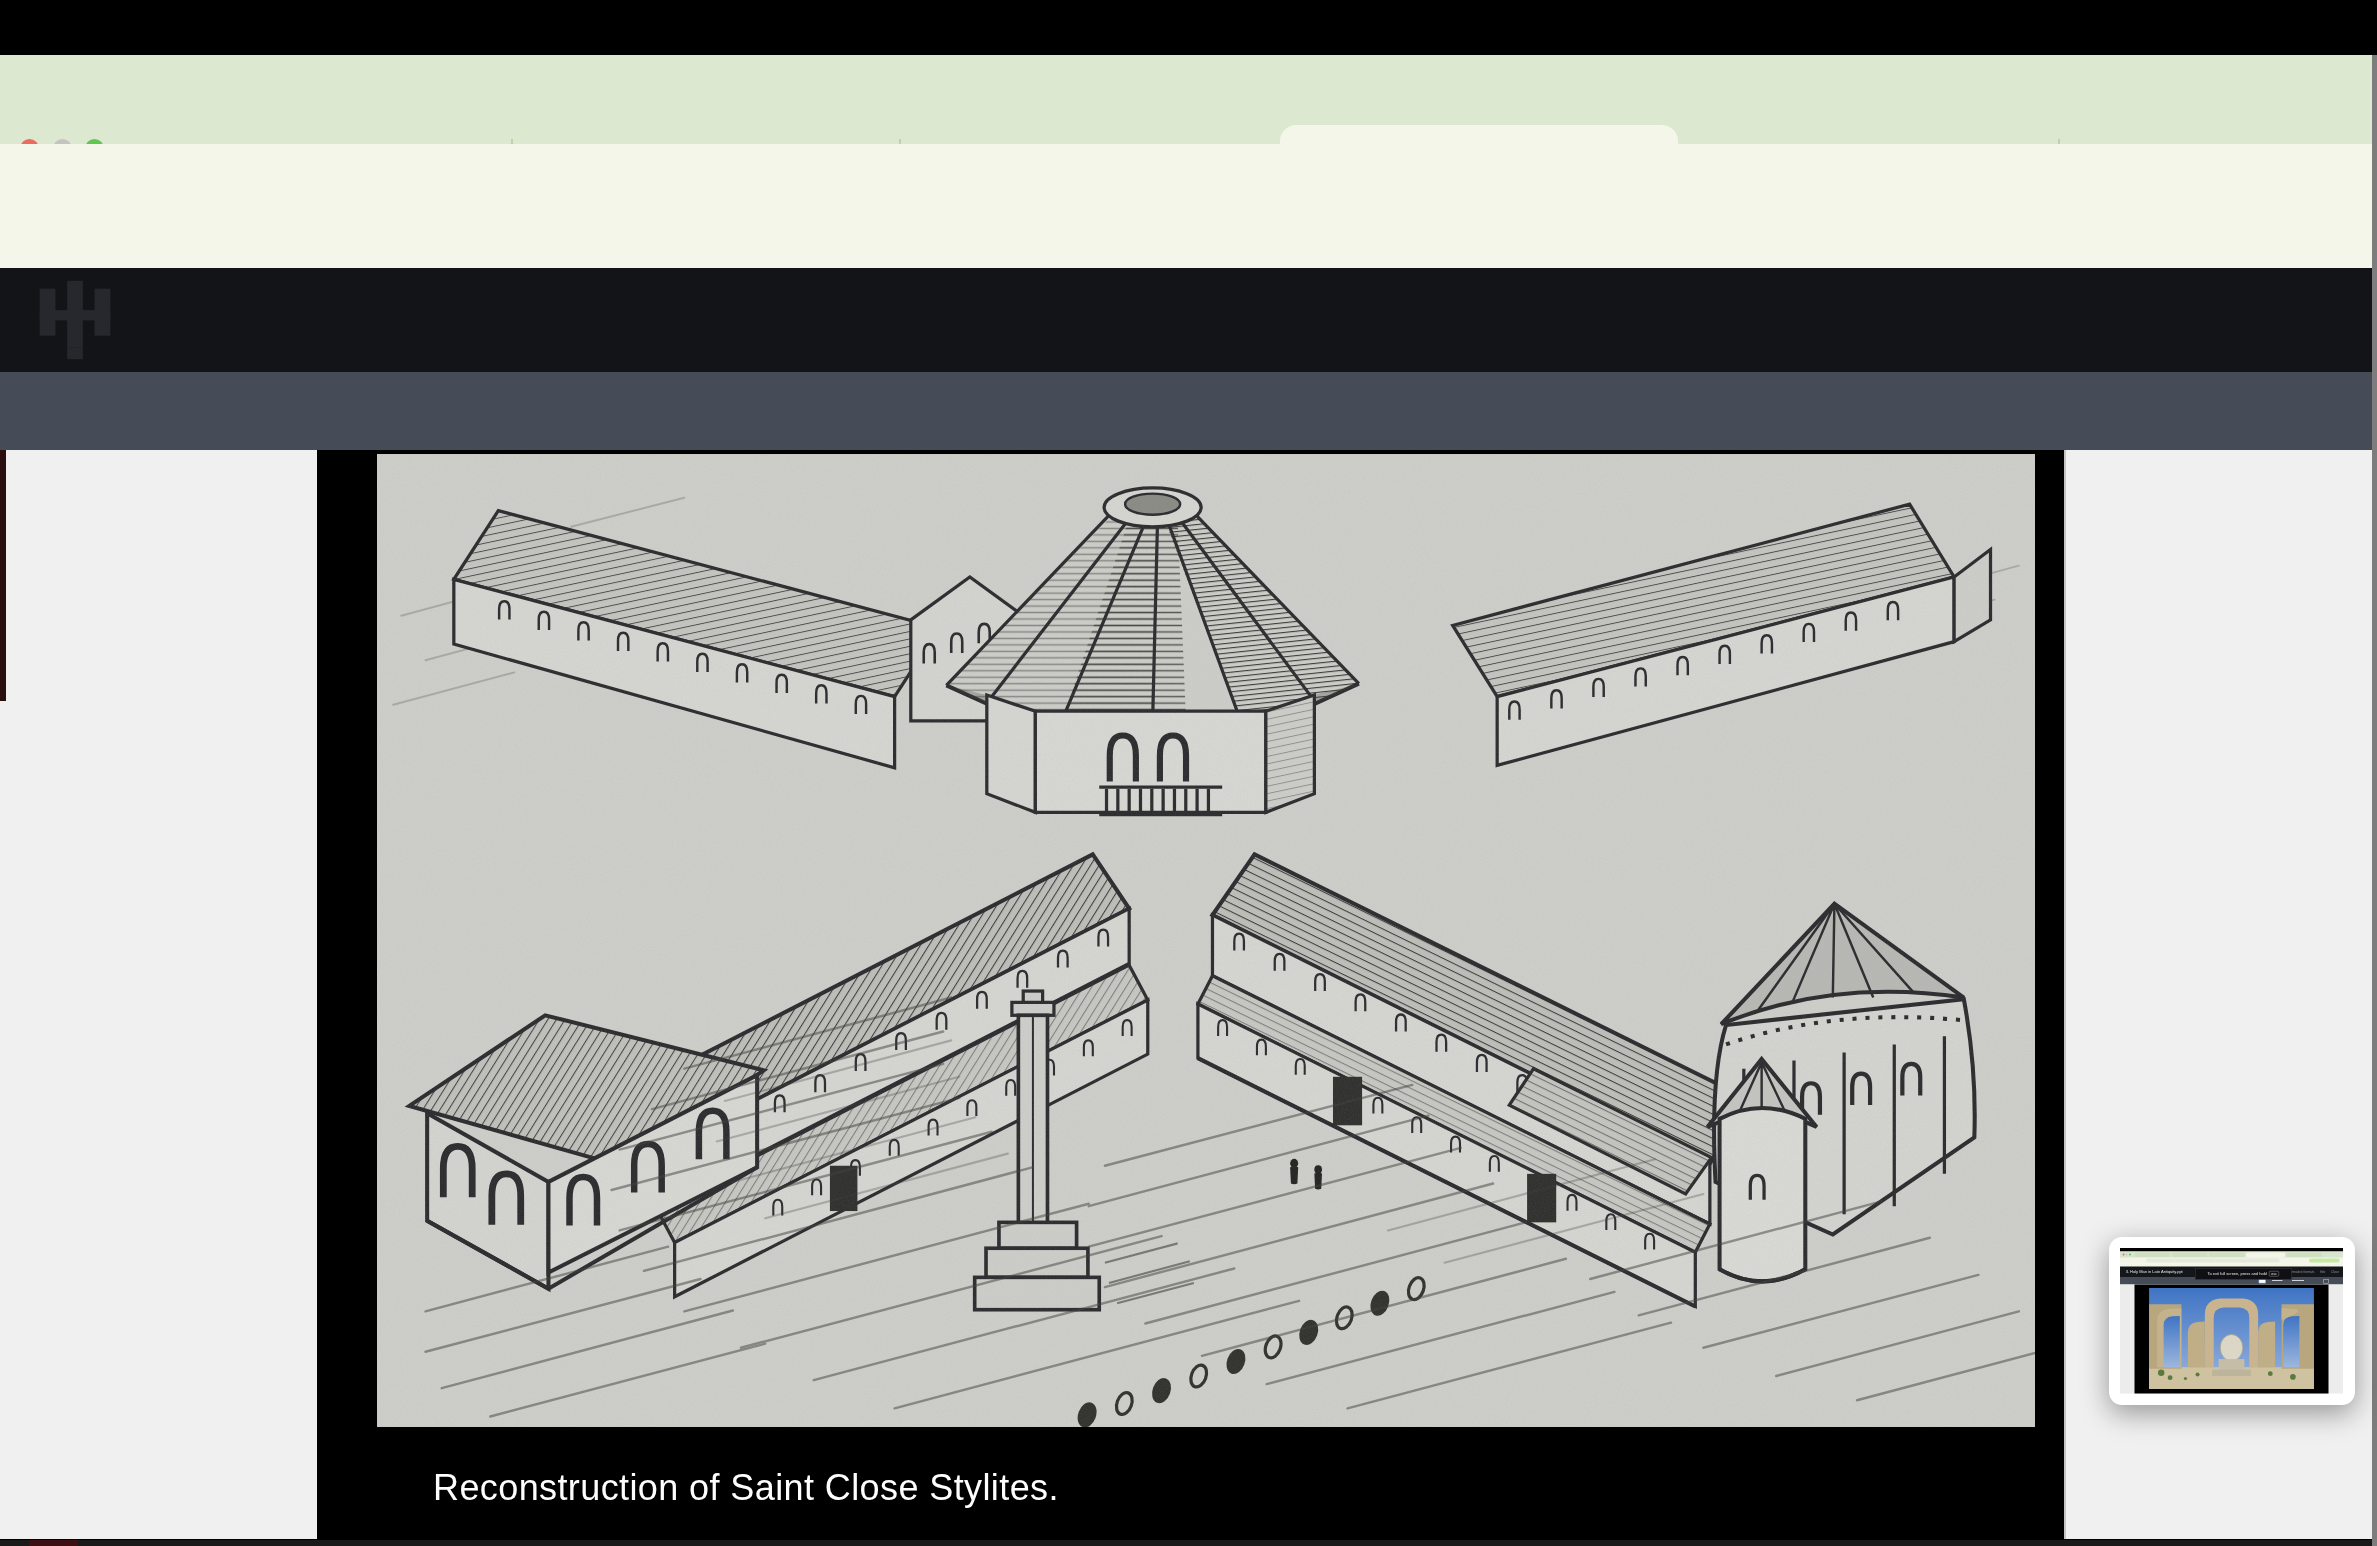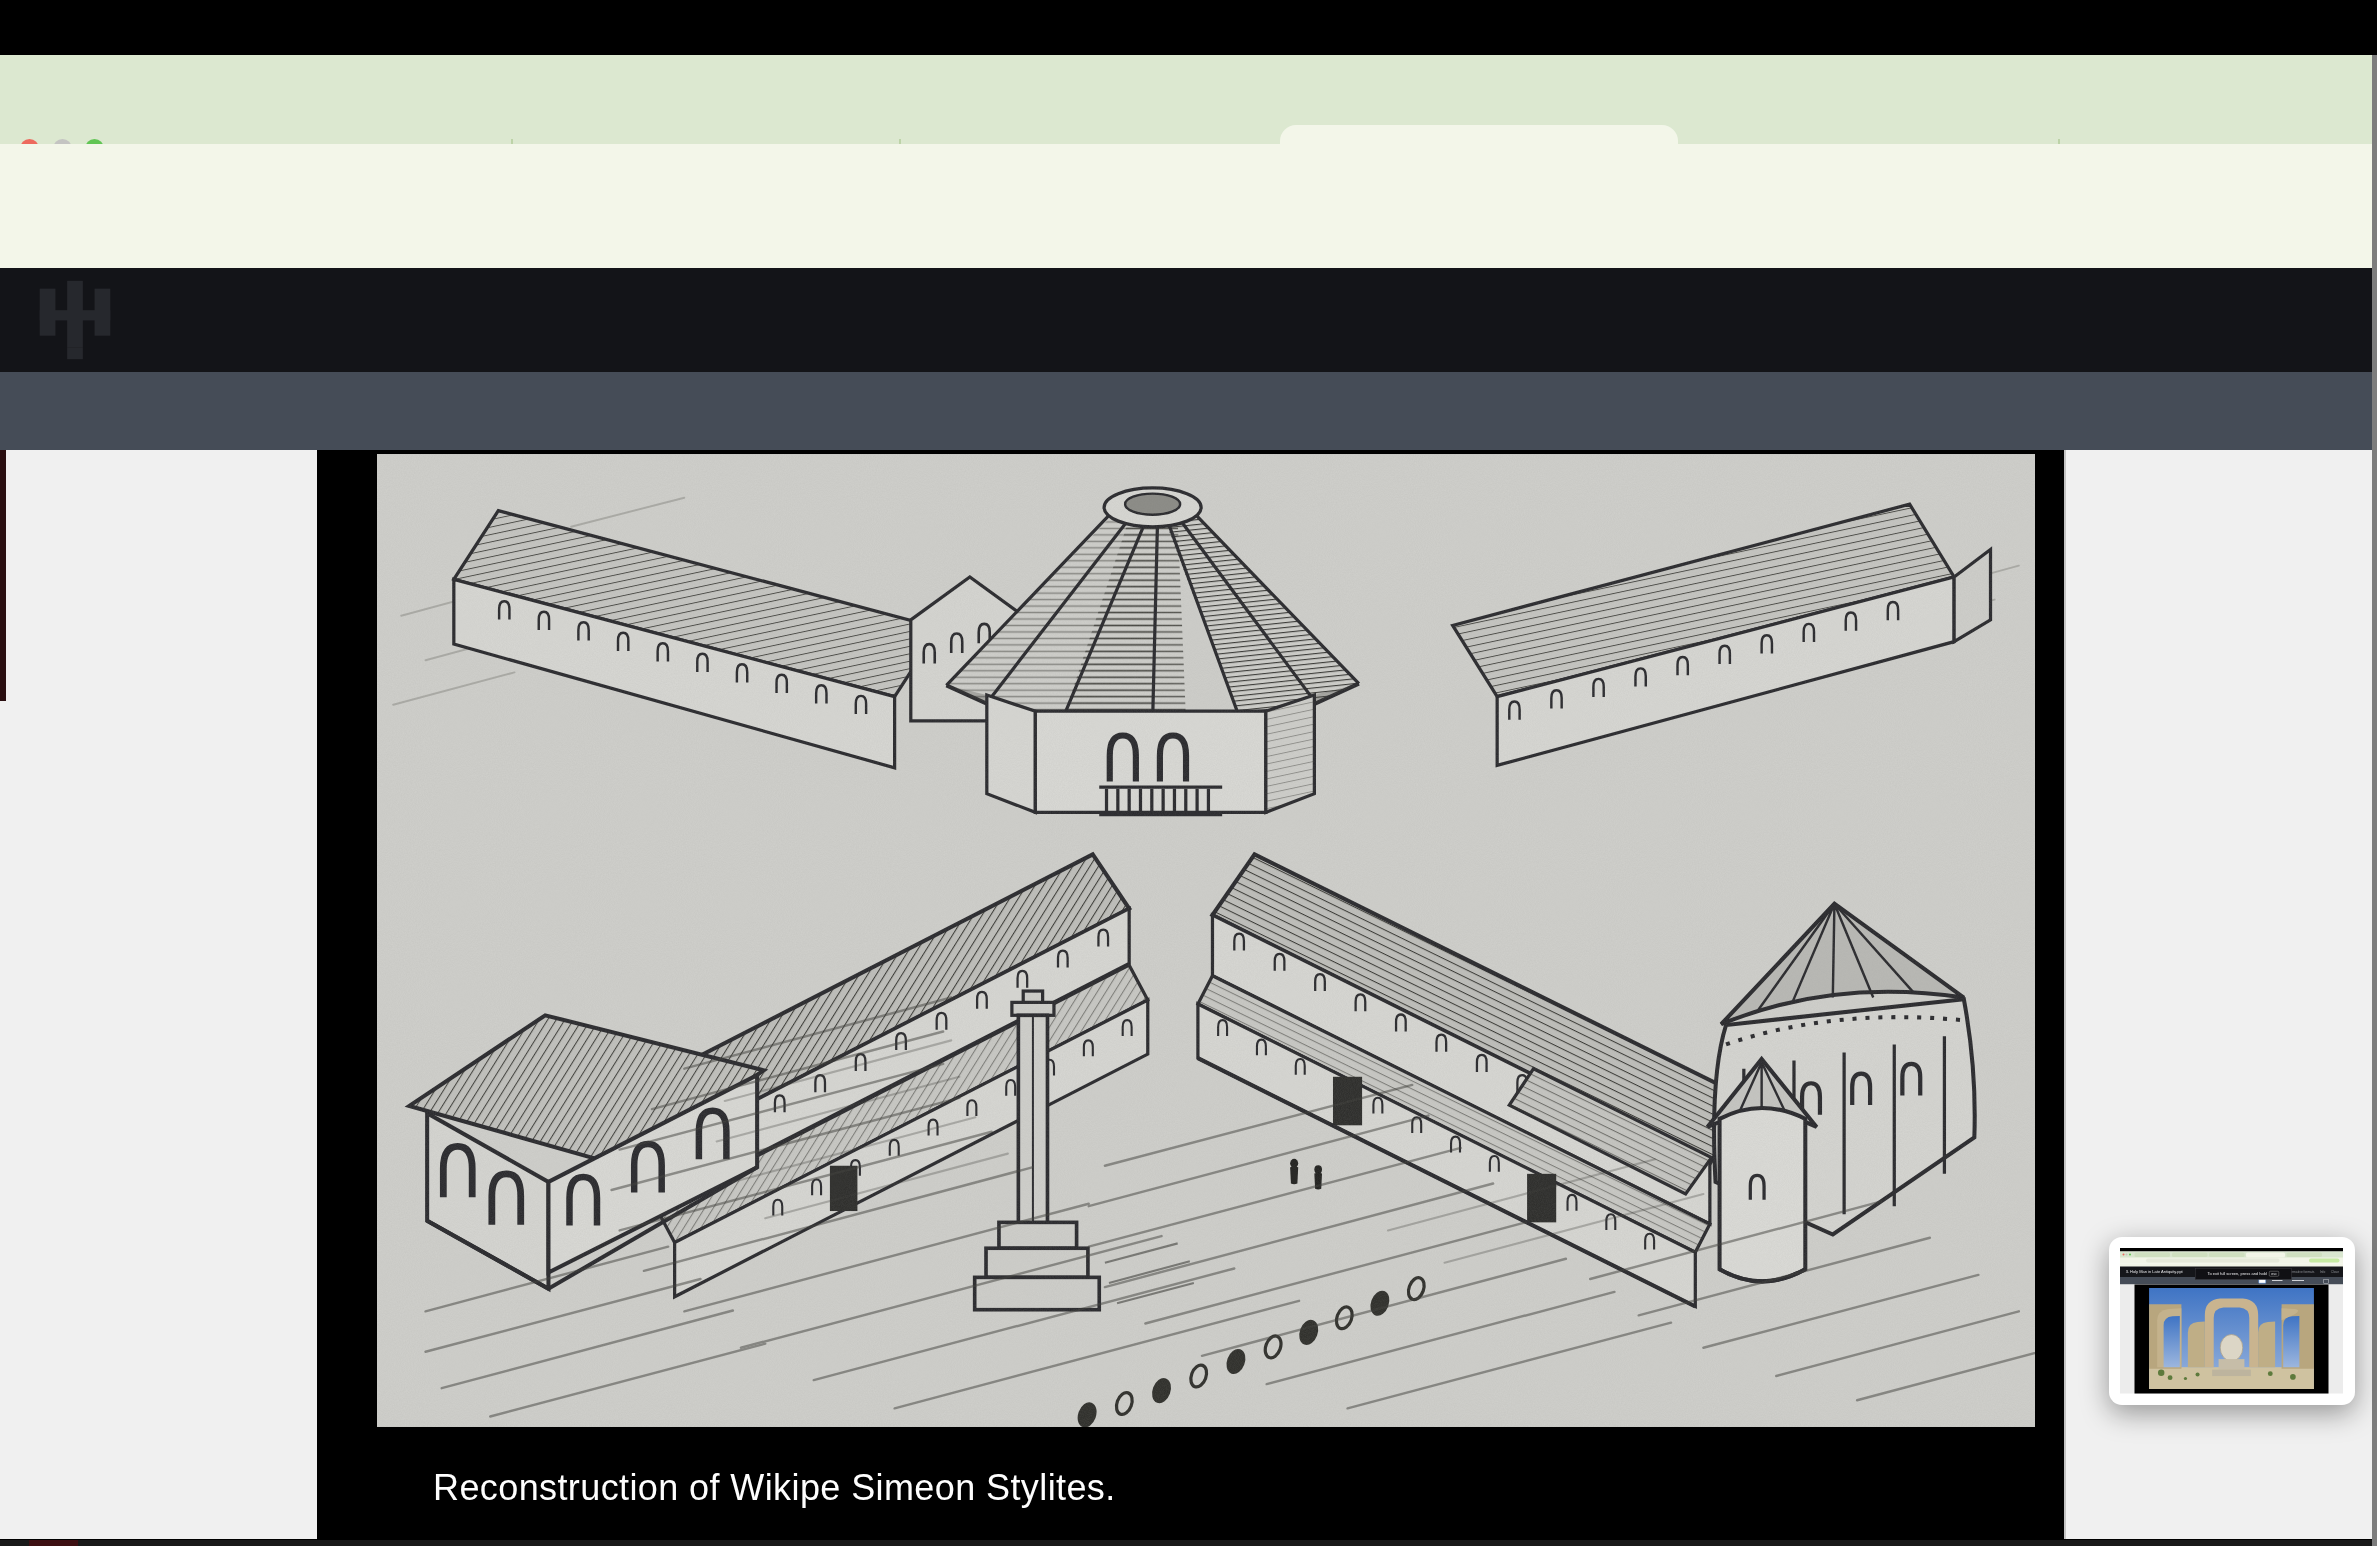--- a/index.html
+++ b/index.html
@@ -621,21 +621,21 @@
       <path d="M1500 1020l360-96M1560 1065l360-96M1640 1105l340-90M1730 1140l300-80M1830 1170l260-69"></path>
       <path d="M60 1060l300-80M60 1110l340-90M80 1155l360-96M140 1190l340-90"></path>
     </g>
     <g stroke="#3a3a36" stroke-width="2.6" opacity=".3" stroke-linecap="round">
       <path d="M430 800l280-75M420 850l300-80M440 900l300-80M480 945l300-80M1250 960l330-88M1320 1000l320-85"></path>
     </g>
 
     <rect x="0" y="0" width="2050" height="1203" filter="url(#grain)" opacity=".35"></rect>
   </svg>
 
-  <div class="abs" id="caption">Reconstruction of Wikipe Simeon Stylites.</div>
+  <div class="abs" id="caption">Reconstruction of Saint Close Stylites.</div>
 
   <div class="abs" id="sharecard">
     <div class="abs" id="shareinner">
       <div id="mini">
         <div class="mrow" style="top:0;height:6.5px;background:#000;"></div>
         <div class="mrow" style="top:6.5px;height:13px;background:#d9e6cf;">
           <span style="position:absolute;left:4.9px;top:4px;width:4px;height:4px;border-radius:50%;background:#ed6a5e;"></span>
           <span style="position:absolute;left:11.3px;top:4px;width:4px;height:4px;border-radius:50%;background:#c4c4c2;"></span>
           <span style="position:absolute;left:18px;top:4px;width:4px;height:4px;border-radius:50%;background:#61c554;"></span>
           <span style="position:absolute;left:29px;top:2.4px;width:71px;height:9px;border-radius:3.2px;background:#cfdfc0;"></span>

